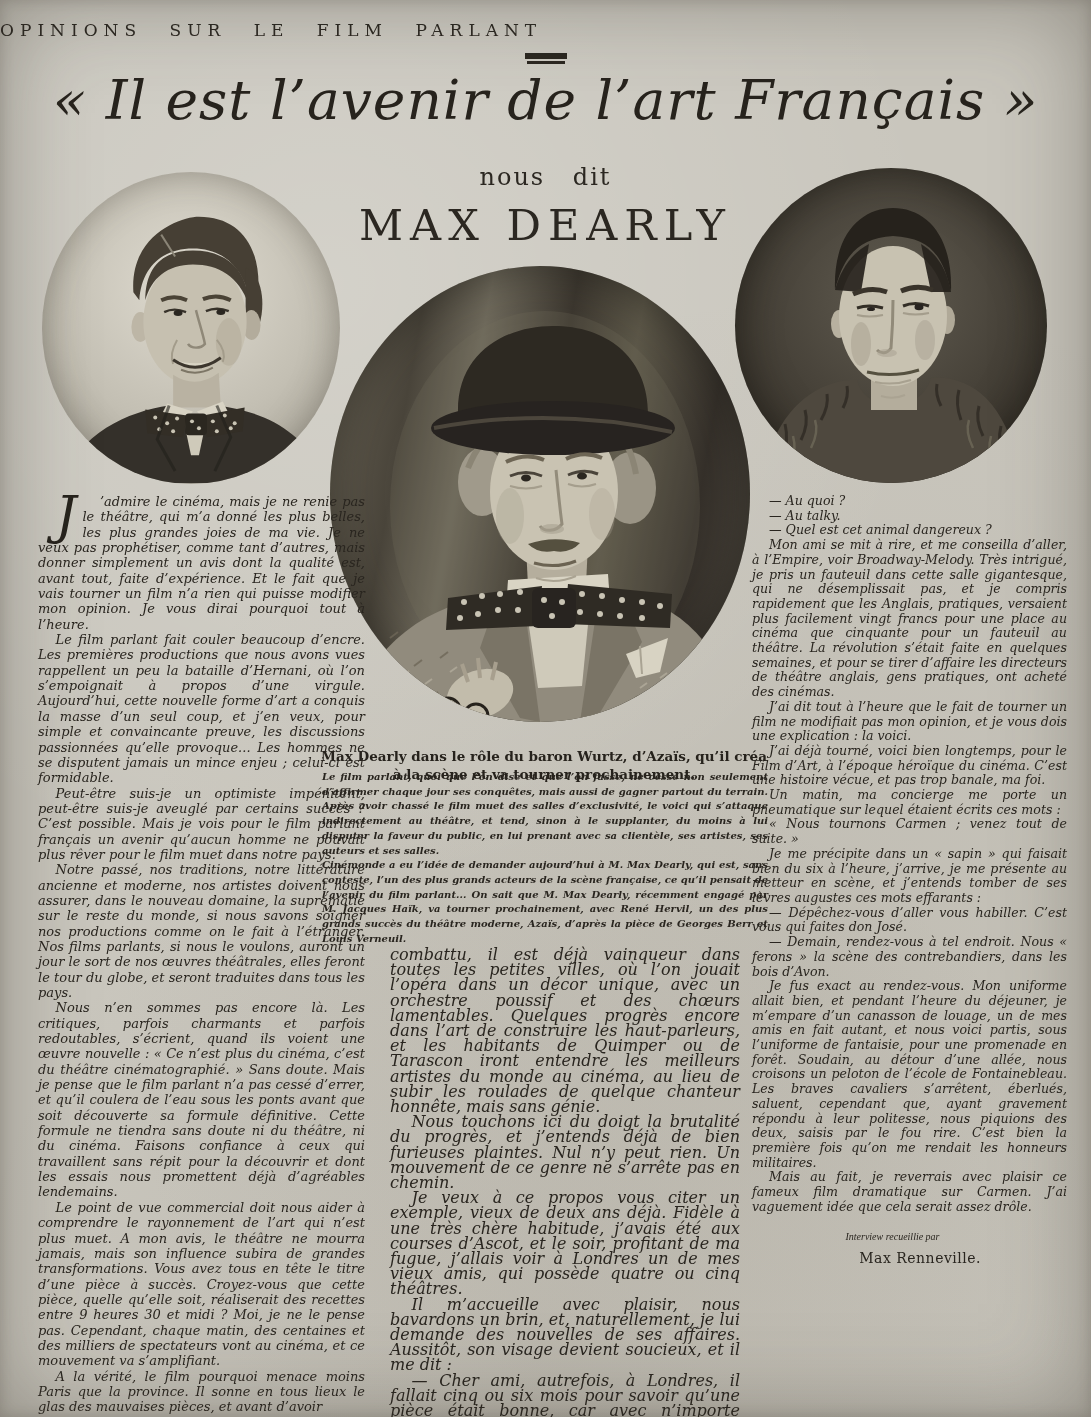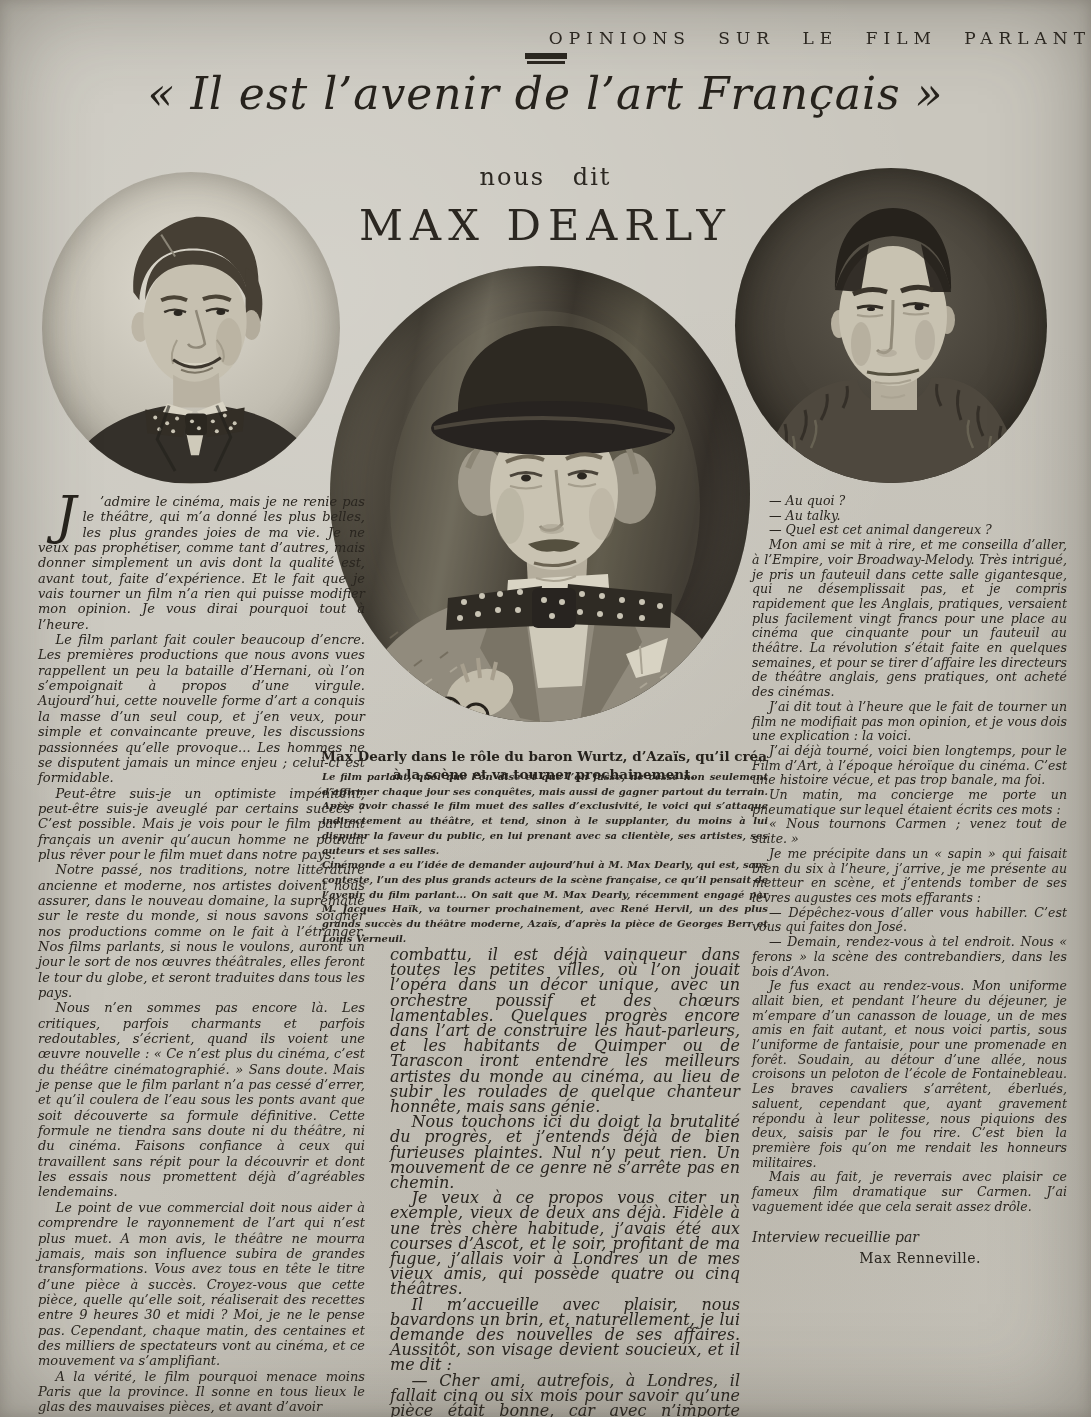--- a/index.html
+++ b/index.html
@@ -19,33 +19,33 @@
     font-family:"DejaVu Serif", serif;
   }
   .page::after {
     content:""; position:absolute; inset:0; pointer-events:none;
     box-shadow: inset 0 0 95px rgba(58,52,42,0.40), inset 0 0 14px rgba(58,52,42,0.22);
   }
 
   
   .kicker {
     position:absolute; top:20px; left:0; width:100%;
-    text-align:right;
+    text-align:left;
     font-size:17px; letter-spacing:6px; word-spacing:16px;
-    color:#2b2721; font-weight:normal;margin-top:8px;
+    color:#2b2721; font-weight:normal;
   }
   .kicker-rule { position:absolute; top:53px; left:0; width:100%; text-align:center; }
   .kicker-rule .bar { display:block; margin:0 auto; background:#2b2721; }
   .kicker-rule .b1 { width:42px; height:6px; }
   .kicker-rule .b2 { width:38px; height:3px; margin-top:2px; }
   .headline {
     position:absolute; top:68px; left:0; width:100%;
     text-align:center;
     font-style:italic; font-weight:normal;
-    font-size:44px; letter-spacing:1px;
+    font-size:55px; letter-spacing:1px;
     color:#27231d;
     white-space:nowrap;
   }
   .subhead {
     position:absolute; top:163px; left:0; width:100%;
     text-align:center;
     font-size:24px; letter-spacing:2px; word-spacing:18px;
     color:#2b2721;
   }
   .speaker {
@@ -96,21 +96,21 @@
     float:left;
     font-size:52px; line-height:38px;
     padding:2px 6px 0 0;
     font-style:italic;
     color:#26221c;
   }
   .lead { text-indent:0; }
 
   
   .sig { margin-top:16px; }
-  .sig-line { text-indent:0 !important; text-align:left; padding-right:34px; font-size:14px; }
+  .sig-line { text-indent:0 !important; text-align:center; padding-right:34px; font-size:10px;font-family:Liberation Serif, serif; }
   .sig-name { text-indent:0 !important; text-align:right; padding-right:86px; font-style:normal; font-weight:normal; font-size:14px; margin-top:6px; letter-spacing:0.5px; }
 </style>
 </head>
 <body>
 
 <div class="page">
 
   <div class="kicker">OPINIONS SUR LE FILM PARLANT</div>
   <div class="kicker-rule">
     <span class="bar b1"></span>

